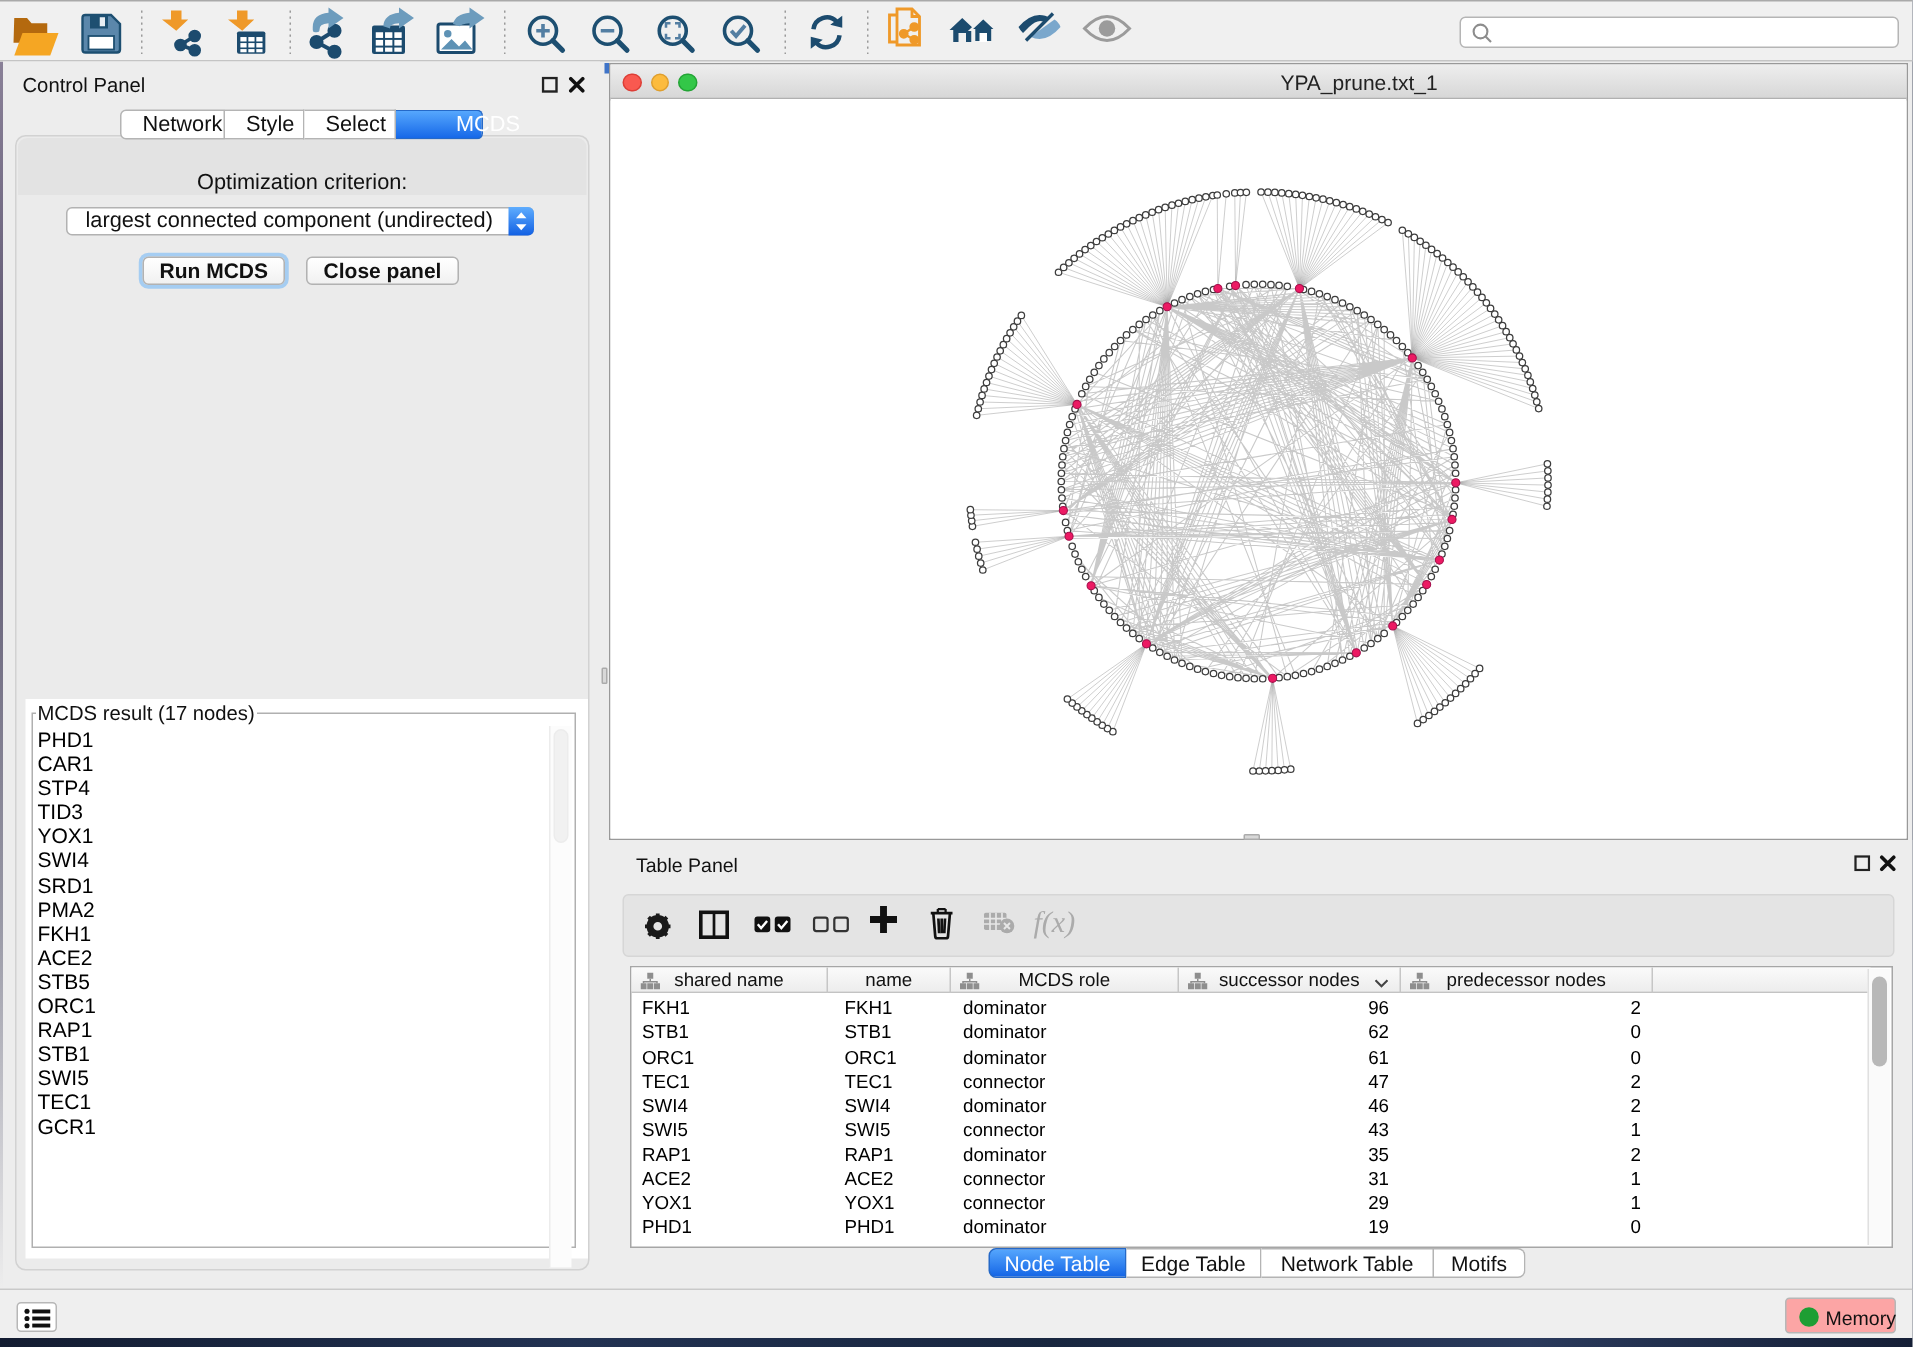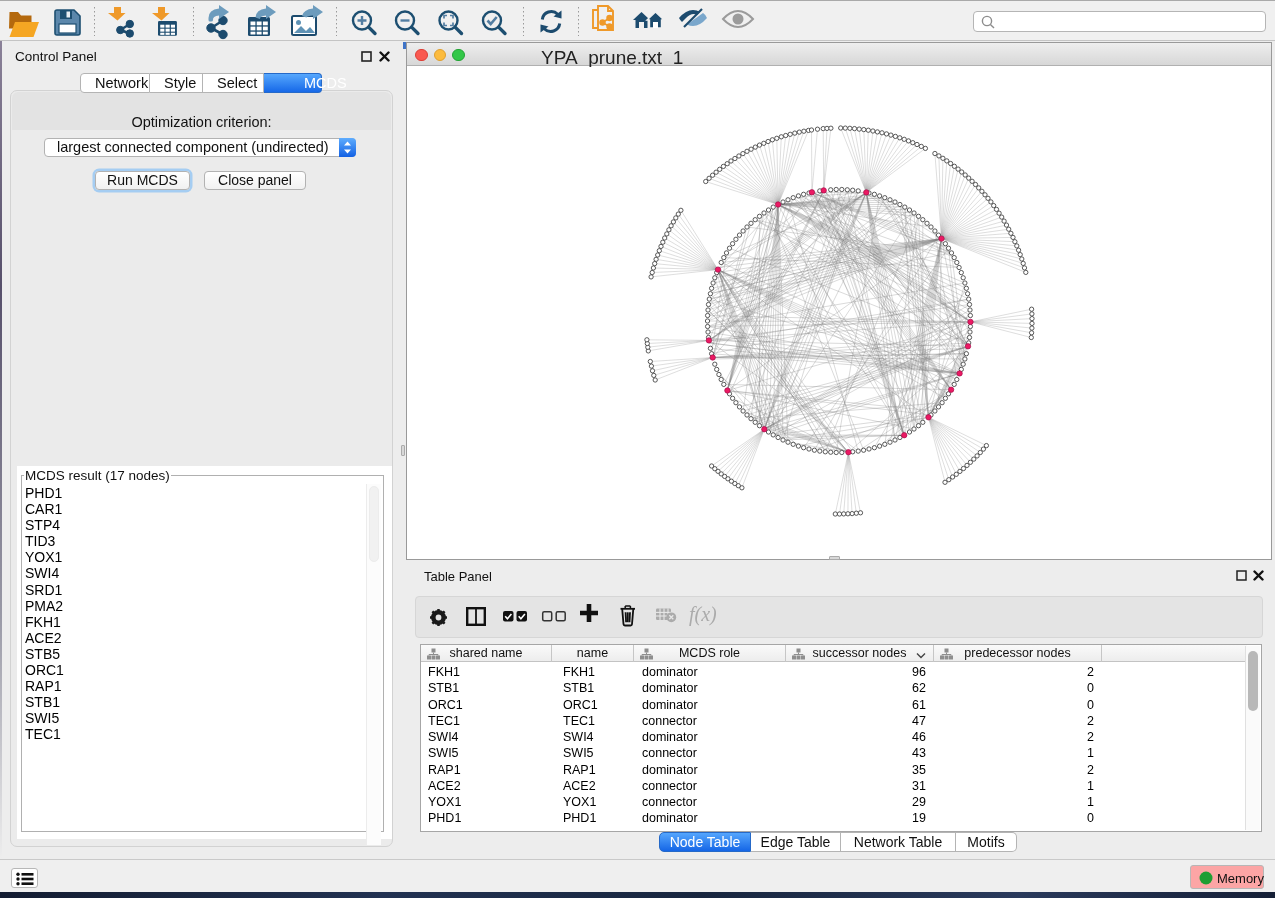--- a/index.html
+++ b/index.html
@@ -16,32 +16,32 @@
 #tabwrap { position:absolute; left:8px; top:49px; width:383px; height:757px; background:#ebebeb; border:1px solid #d2d2d2; border-radius:7px; }
 #tabstrip { position:absolute; left:1px; top:1px; width:379px; height:38px; background:#e3e3e3; border-radius:6px 6px 0 0; }
 .tabs { position:absolute; left:69px; top:-18px; height:20px; display:flex; font-size:14.5px; }
 .tab { background:#fff; border:1px solid #b4b4b4; border-left:none; padding:0 14px; line-height:19px; color:#111; text-align:center; }
 .tab.first { border-left:1px solid #b4b4b4; border-radius:4px 0 0 4px; }
 .tab.last { border-radius:0 4px 4px 0;padding-left:40px; }
 .tab.sel { background:linear-gradient(#56a7fd,#1668e8); color:#fff; border-color:#2569c8; }
 #optlabel { position:absolute; left:0; top:23px; width:100%; text-align:center; font-size:14.5px; color:#111; }
 #dropdown { position:absolute; left:33px; top:46.5px; width:312px; height:19px; background:#fff; border:1px solid #b2b2b2; border-radius:4px; font-size:14.5px; color:#111; line-height:16.5px; padding-left:12px; }
 #dropstep { position:absolute; right:-1px; top:-1px; width:17px; height:19px; border-radius:0 4px 4px 0; background:linear-gradient(#5fadfe,#1260e3); }
-.btn { position:absolute; height:19px; background:linear-gradient(#ffffff,#f1f1f1); border:1px solid #b2b2b2; border-radius:4px; font-size:14px; color:#111; text-align:center; line-height:17px; }
+.btn { position:absolute; height:19px; background:linear-gradient(#ffffff,#f1f1f1); border:1px solid #b2b2b2; border-radius:4px; font-size:14px; color:#111; text-align:center; line-height:17px;font-weight:bold; }
 #whitebox { position:absolute; left:6px; top:375px; width:375px; height:373px; background:#fff; }
 fieldset { position:absolute; left:4px; top:2px; width:363px; height:364px; border:1px solid #b0b0b0; background:#fff; }
 fieldset legend { font-size:13.5px; color:#111; margin-left:2px; padding:0 1px; }
 #mcdslist { position:absolute; left:0px; top:2px; width:345px; font-size:14px; color:#000; line-height:16.1px; padding-left:3px; }
 #listsb { position:absolute; right:2px; top:1px; width:15px; height:361px; background:#fcfcfc; border-left:1px solid #ececec; }
 #listsb .thumb { position:absolute; left:1.5px; top:2px; width:10px; height:76px; background:#f1f1f1; border:1px solid #ececec; border-radius:5px; }
 
 #netwin { position:absolute; left:406px; top:42px; width:866px; height:518px; border:1px solid #999; background:#fff; }
 #nettitle { position:absolute; left:0; top:0; width:100%; height:23px; background:linear-gradient(#eeeeee,#d7d7d7); border-bottom:1px solid #b0b0b0; }
 .tl { position:absolute; top:5.5px; width:12.5px; height:12.5px; border-radius:50%; }
-#nettitle .name { position:absolute; left:0; top:4px; width:100%; text-align:left; font-size:19px; color:#222; }
+#nettitle .name { position:absolute; left:0; top:4px; width:100%; text-align:center; font-size:14px; color:#222; }
 #netcanvas { position:absolute; left:0; top:24px; width:864px; height:492px; background:#fff; }
 
 #tpanel { position:absolute; left:402px; top:560px; width:873px; height:299px; background:#ededed; }
 #tpanel .title { position:absolute; left:22px; top:9px; font-size:13px; color:#111; }
 #ttools { position:absolute; left:13px; top:36px; width:848px; height:42px; background:#e4e4e4; border:1px solid #d6d6d6; border-radius:4px; }
 #ttable { position:absolute; left:18px; top:84px; width:842px; height:188px; background:#fff; border:1px solid #a6a6a6; }
 #thead { position:absolute; left:0; top:0; width:826px; height:17px; background:linear-gradient(#fafafa,#ededed); border-bottom:1px solid #c3c3c3; font-size:12.5px; color:#111; }
 .hcell { position:absolute; top:0; height:17px; border-right:1px solid #c6c6c6; }
 .hlabel { position:absolute; top:1px; width:100%; text-align:center; }
 .trow { position:absolute; left:0; width:826px; height:16.27px; font-size:12.5px; color:#000; }
@@ -254,20 +254,21 @@
               <div>SRD1</div>
               <div>PMA2</div>
               <div>FKH1</div>
               <div>ACE2</div>
               <div>STB5</div>
               <div>ORC1</div>
               <div>RAP1</div>
               <div>STB1</div>
               <div>SWI5</div>
               <div>TEC1</div>
+              <div>GCR1</div>
             </div>
         <div id="listsb">
               <div class="thumb"></div>
             </div>
       </fieldset>
     </div>
   </div>
 </div>
 
 <div style="position:absolute;left:403px;top:42px;width:3px;height:7px;background:#3f74c8"></div>

